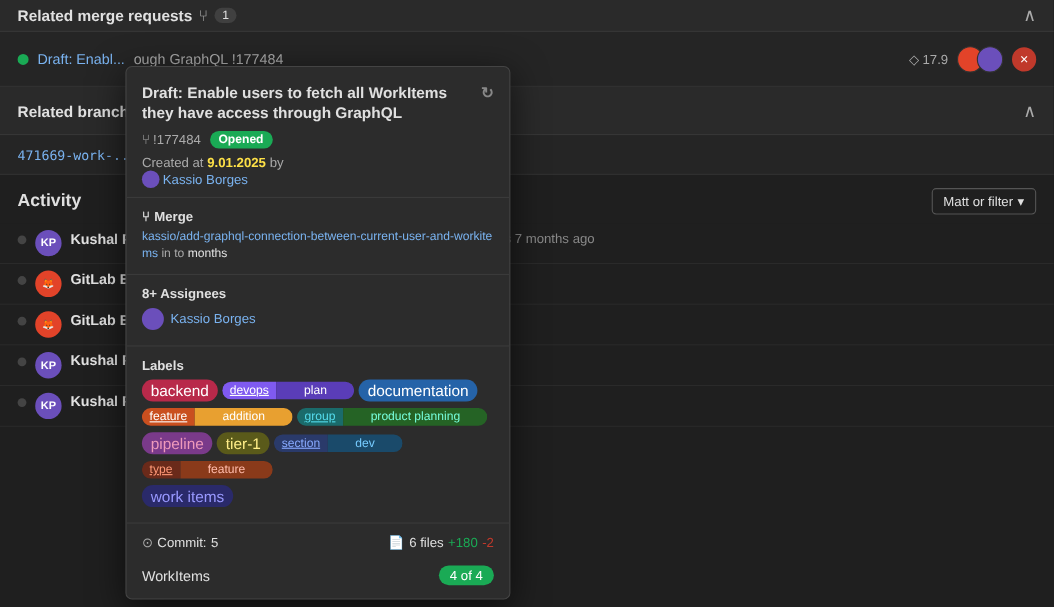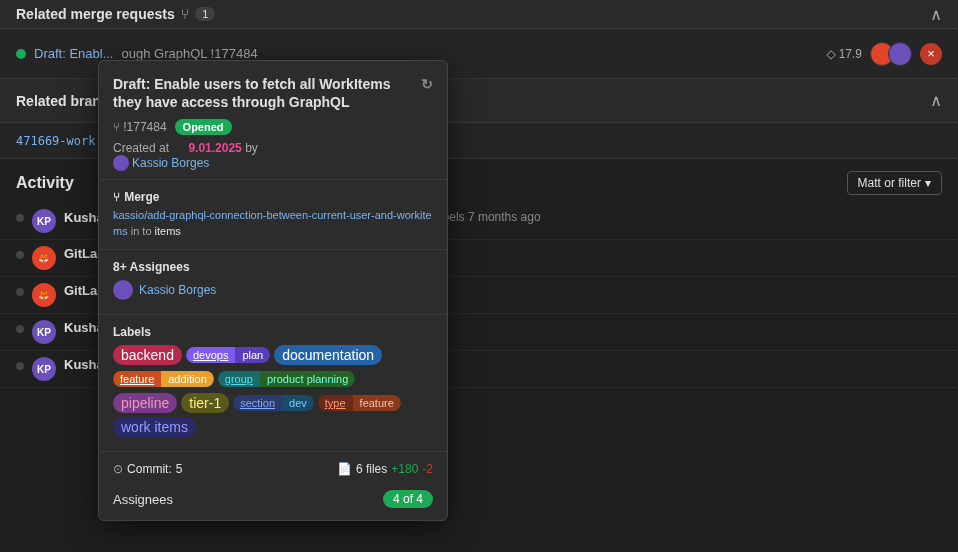--- a/index.html
+++ b/index.html
@@ -248,21 +248,21 @@
       justify-content: center;
       font-size: 9px;
       color: white;
       font-weight: bold;
     }
 
     
     .popup-overlay {
       position: absolute;
       top: 60px;
-      left: 98px;
+      left: 114px;
       width: 350px;
       background: #2c2c2c;
       border: 1px solid #444;
       border-radius: 6px;
       box-shadow: 0 8px 32px rgba(0,0,0,0.6);
       z-index: 100;
       padding: 0;
       overflow: hidden;
     }
 
@@ -307,22 +307,21 @@
       border-radius: 10px;
       padding: 2px 8px;
       font-size: 11px;
       font-weight: 600;
     }
     .popup-created {
       font-size: 12px;
       color: #aaa;
     }
     .popup-created strong {
-      color: #ec4899;
-      margin-left: 16px;
+      color: #fde047;
     }
     .popup-author {
       color: #7ab3f0;
       font-size: 12px;
       display: flex;
       align-items: center;
       gap: 3px;
     }
     .popup-author-avatar {
       width: 16px;
@@ -415,21 +414,21 @@
       font-size: 11px;
       font-weight: 500;
       overflow: hidden;
     }
     .label-tag .part1 {
       padding: 2px 7px;
       border-radius: 10px 0 0 10px;
       text-decoration: underline;
     }
     .label-tag .part2 {
-      padding: 2px 7px;
+      padding: 2px 25px;
       border-radius: 0 10px 10px 0;
     }
     .label-single {
       display: inline-flex;
       align-items: center;
       border-radius: 10px;
       padding: 2px 8px;
       font-size: 14px;
       font-weight: 500;
     }
@@ -632,21 +631,21 @@
   </div>
 
   <div class="merge-section">
     <div class="merge-title">
       <span>⑂</span>
       <span>Merge</span>
     </div>
     <div class="merge-branch-text">
       <span class="branch-link">kassio/add-graphql-connection-between-current-user-and-workitems</span>
       <span class="in-to"> in to </span>
-      <span class="master">items</span>
+      <span class="master">months</span>
     </div>
   </div>
 
   <div class="popup-assignees">
     <div class="popup-section-label">
       <span>8+ Assignees</span>
     </div>
     <div class="assignee-item">
       <div class="assignee-avatar" style="background:#6b4fbb;"></div>
       <span class="assignee-name">Kassio Borges</span>
@@ -702,17 +701,17 @@
     </div>
     <div class="files-info">
       <span>📄</span>
       <span>6 files</span>
       <span class="added">+180</span>
       <span class="removed">-2</span>
     </div>
   </div>
 
   <div class="popup-discussion">
-    <span class="discussion-label">Assignees</span>
+    <span class="discussion-label">WorkItems</span>
     <span class="discussion-count">4 of 4</span>
   </div>
 
 </div>
 
 </body></html>

